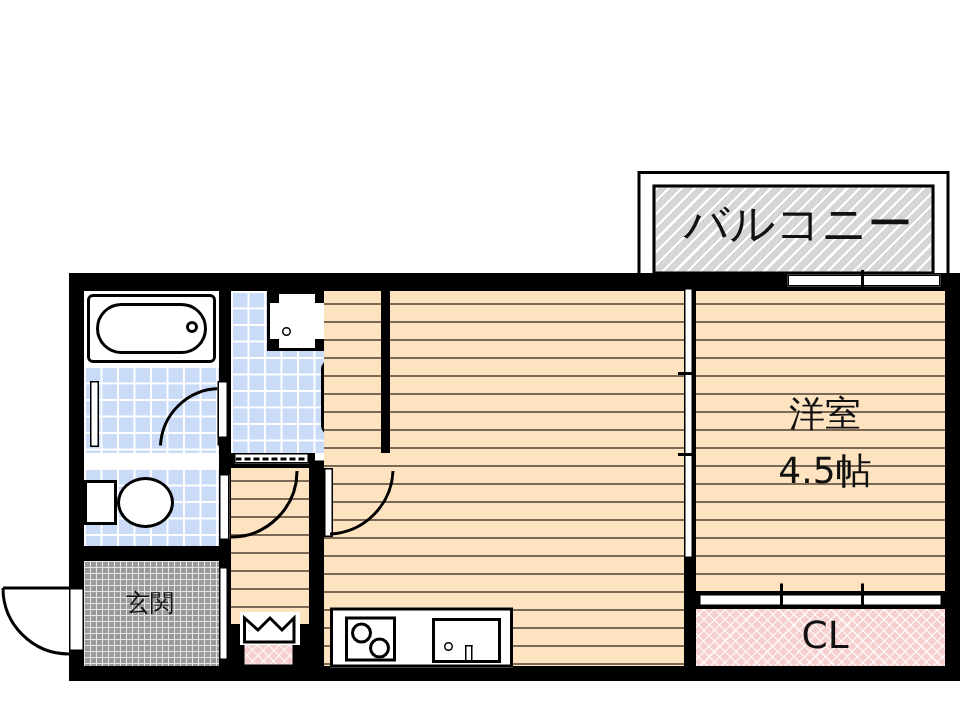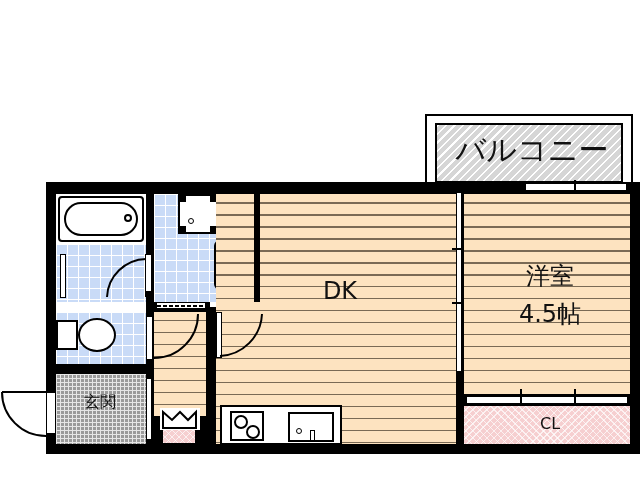--- a/index.html
+++ b/index.html
@@ -95,21 +95,20 @@
   </svg>
 
   <div class="abs wood" style="left:216px;top:150px;width:240px;height:250px;"></div>
   <div class="abs wood" style="left:260px;top:150px;width:196px;height:110px;"></div>
   <div class="wall" style="left:254px;top:150px;width:6px;height:108px;"></div>
   <div class="abs" style="left:216px;top:268px;width:6px;height:46px;background:#fff;border:1px solid #000;"></div>
   <svg class="abs" style="left:218px;top:266px;" width="48" height="50">
     <path d="M44 4 A44 44 0 0 1 2 46" fill="none" stroke="#000" stroke-width="2"></path>
   </svg>
   <div class="label" style="left:300px;top:233px;width:80px;font-size:24px;line-height:28px;">
-    <div>DK</div>
   </div>
 
   <div class="fixture" style="left:220px;top:361px;width:122px;height:40px;border-width:2px;background:#fff;">
     <div class="abs" style="left:8px;top:4px;width:34px;height:30px;border:2px solid #000;">
       <div class="abs" style="left:2px;top:2px;width:14px;height:14px;border:2px solid #000;border-radius:50%;"></div>
       <div class="abs" style="left:14px;top:12px;width:14px;height:14px;border:2px solid #000;border-radius:50%;"></div>
     </div>
     <div class="abs" style="left:66px;top:5px;width:46px;height:30px;border:2px solid #000;">
       <div class="abs" style="left:6px;top:14px;width:6px;height:6px;border:1.5px solid #000;border-radius:50%;"></div>
       <div class="abs" style="left:20px;top:16px;width:5px;height:12px;border:1.5px solid #000;border-bottom:none;"></div>
@@ -128,14 +127,14 @@
   </div>
 
   <div class="abs" style="left:525px;top:139px;width:102px;height:8px;background:#fff;border:1px solid #000;"></div>
   <div class="abs" style="left:574px;top:136px;width:2px;height:14px;background:#000;"></div>
 
   <div class="abs" style="left:464px;top:350px;width:166px;height:12px;background:#000;"></div>
   <div class="abs" style="left:466px;top:352px;width:162px;height:8px;background:#fff;border:1px solid #000;"></div>
   <div class="abs" style="left:520px;top:345px;width:2px;height:20px;background:#000;"></div>
   <div class="abs" style="left:574px;top:345px;width:2px;height:20px;background:#000;"></div>
   <div class="abs pink" style="left:464px;top:362px;width:166px;height:38px;"></div>
-  <div class="label" style="left:520px;top:366px;width:60px;font-size:16px;line-height:28px;">CL</div>
+  <div class="label" style="left:520px;top:366px;width:60px;font-size:25px;line-height:28px;">CL</div>
 </div>
 
 </body></html>

